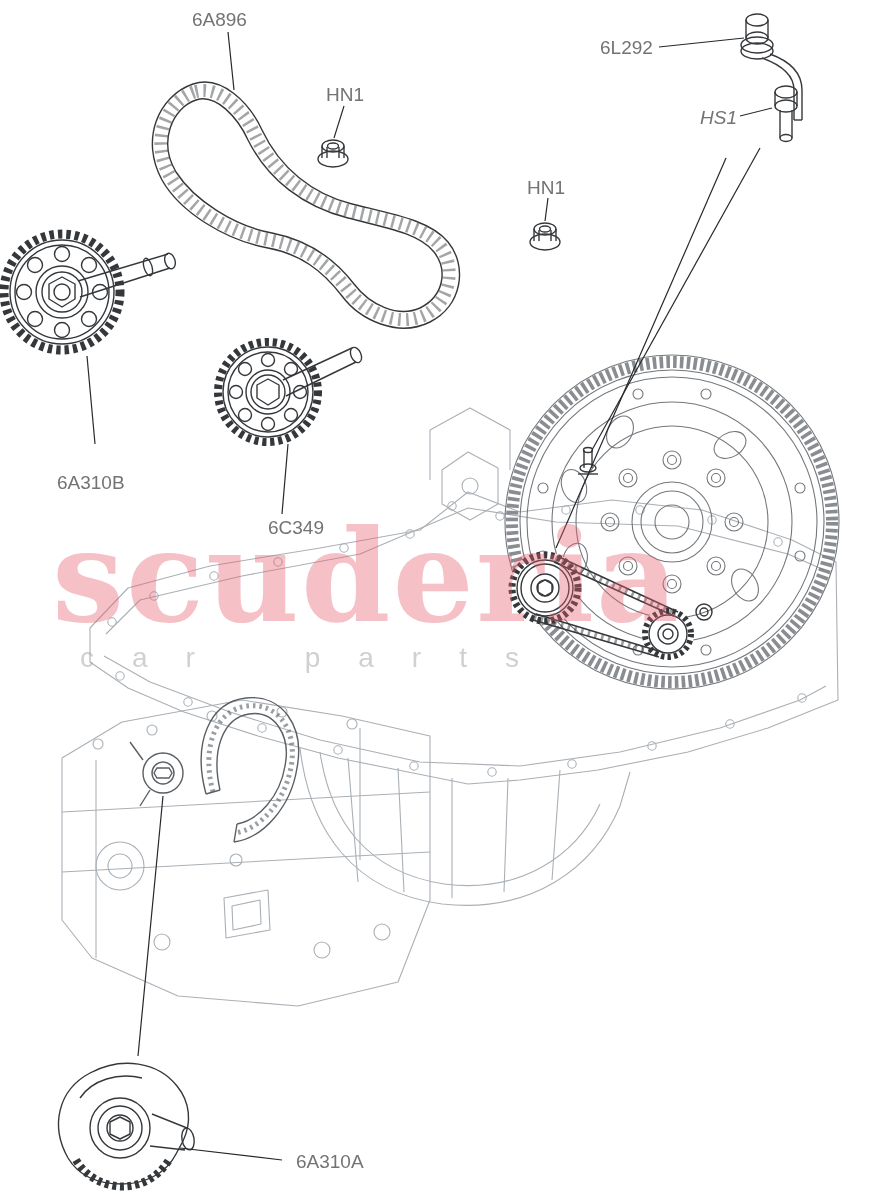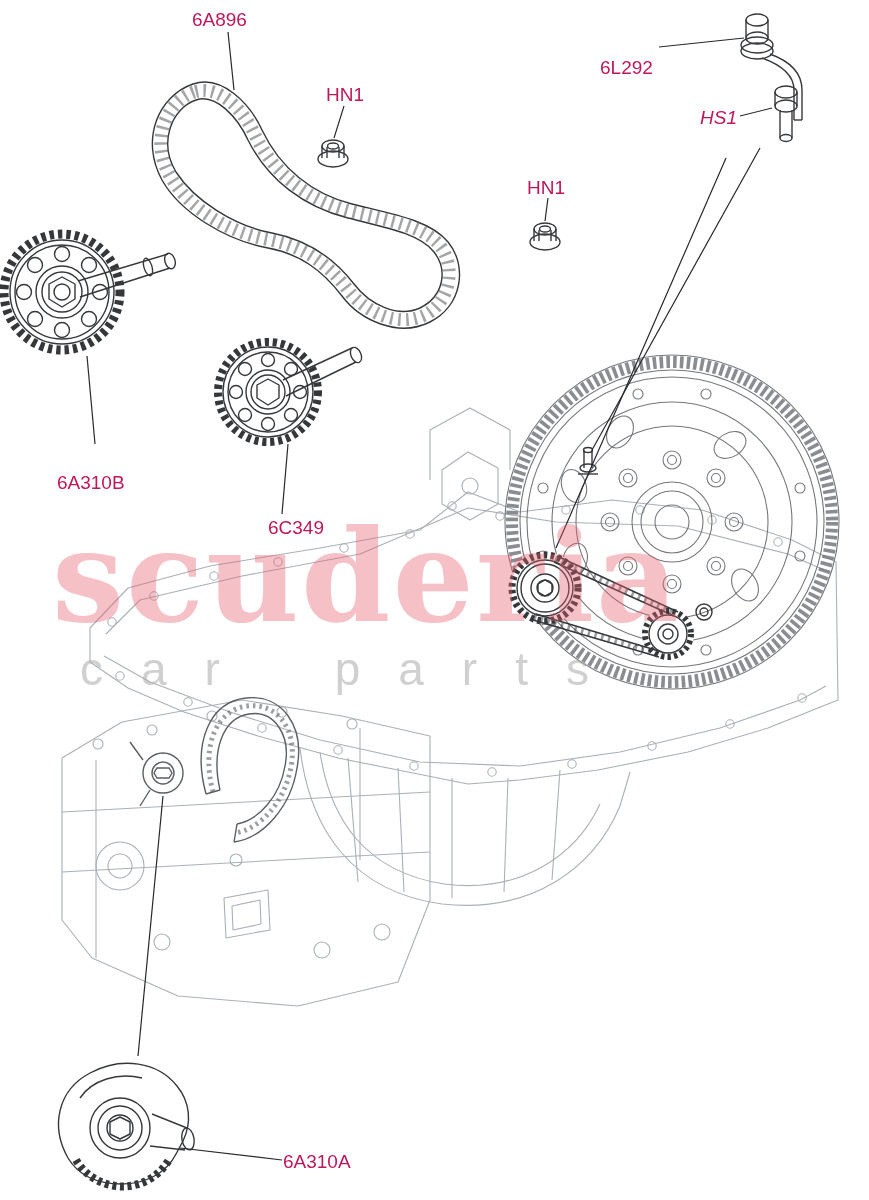--- a/index.html
+++ b/index.html
@@ -2,33 +2,33 @@
 <html><head>
 <meta charset="utf-8">
 <style>
   html,body{margin:0;padding:0;background:#fff;}
   #stage{
     position:relative;width:869px;height:1200px;background:#ffffff;
     overflow:hidden;font-family:"Liberation Sans",sans-serif;
   }
   #stage svg{position:absolute;left:0;top:0;}
   .part-label{
-    position:absolute;color:#be185d;font-size:19px;font-weight:400;
+    position:absolute;color:#737373;font-size:19px;font-weight:400;
     white-space:nowrap;cursor:pointer;
   }
   .watermark-main{
     position:absolute;left:52px;top:512px;
     font-family:"DejaVu Serif",serif;font-weight:700;
     font-size:128px;letter-spacing:2px;line-height:1;
     color:rgba(230,92,108,0.38);pointer-events:none;user-select:none;
   }
   .watermark-sub{
     position:absolute;left:80px;top:642px;
     font-family:"Liberation Sans",sans-serif;
-    font-size:46px;letter-spacing:38px;word-spacing:26px;
+    font-size:28px;letter-spacing:38px;word-spacing:26px;
     color:rgba(170,170,170,0.55);pointer-events:none;user-select:none;
   }
 </style>
 </head>
 <body>
 
 <div id="stage">
 
   <svg width="869" height="1200" viewBox="0 0 869 1200">
 
@@ -299,19 +299,19 @@
       <path d="M 282,1160 L 180,1148"></path>
       <path d="M 163,796 L 138,1056"></path>
     </g>
   </svg>
 
   <div class="watermark-main">scuderia</div>
   <div class="watermark-sub">car parts</div>
 
   <div class="part-label" style="left:192px;top:9px;">6A896</div>
   <div class="part-label" style="left:326px;top:84px;">HN1</div>
-  <div class="part-label" style="left:600px;top:37px;margin-top:20px;">6L292</div>
+  <div class="part-label" style="left:600px;top:37px;">6L292</div>
   <div class="part-label" style="left:700px;top:107px;font-style:italic;">HS1</div>
   <div class="part-label" style="left:527px;top:177px;">HN1</div>
   <div class="part-label" style="left:57px;top:472px;">6A310B</div>
   <div class="part-label" style="left:268px;top:517px;">6C349</div>
-  <div class="part-label" style="left:283px;top:1151px;">6A310A</div>
+  <div class="part-label" style="left:296px;top:1151px;">6A310A</div>
 </div>
 
 </body></html>

